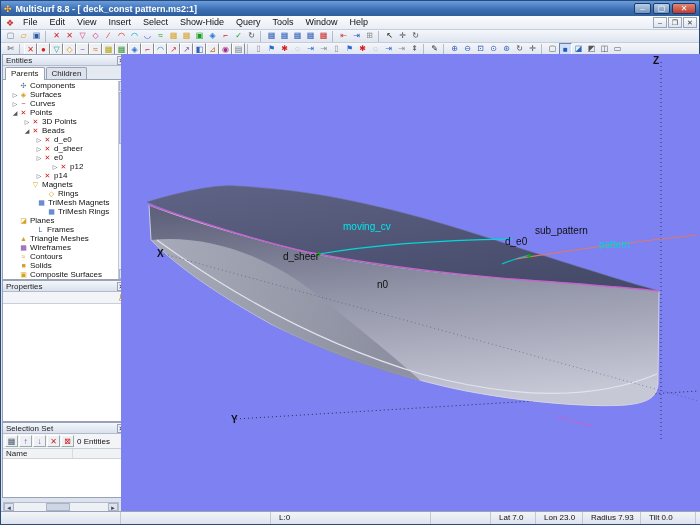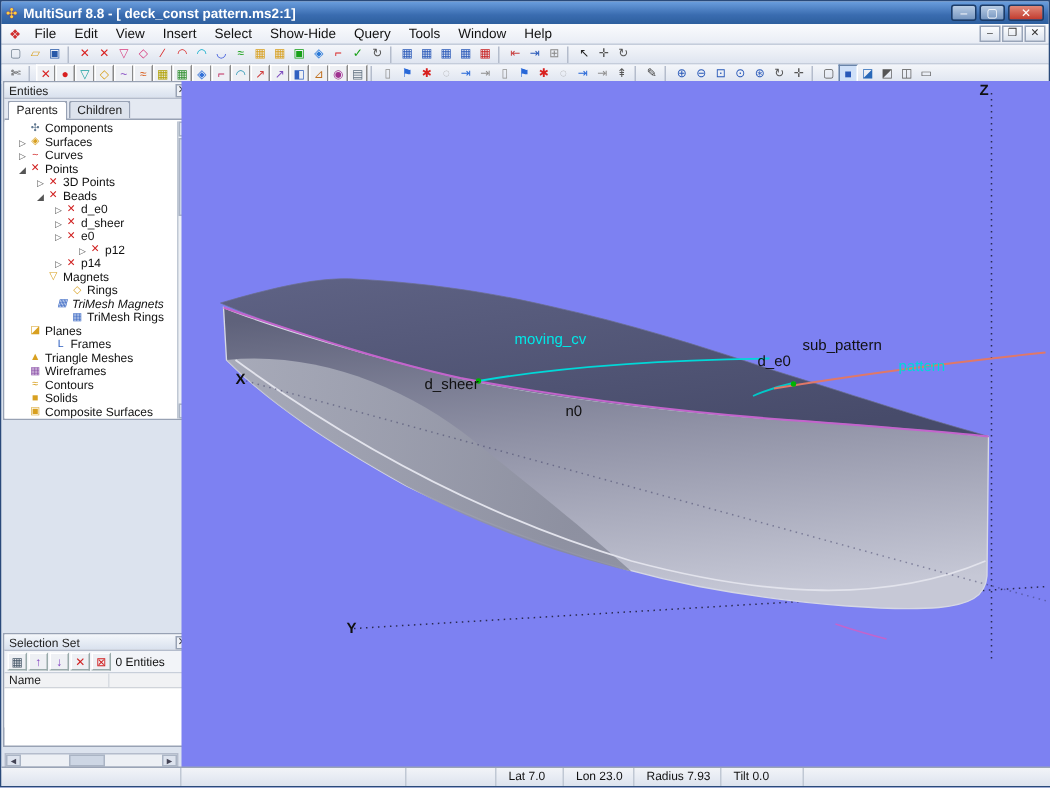--- a/index.html
+++ b/index.html
@@ -403,21 +403,21 @@
               <span class="tico" style="color: rgb(216, 160, 32);">▽</span>
               <span class="tlab">Magnets</span>
             </div>
 
             <div class="trow" style="padding-left: 36px;">
               <span class="texp"></span>
               <span class="tico" style="color: rgb(216, 160, 32);">◇</span>
               <span class="tlab">Rings</span>
             </div>
 
-            <div class="trow" style="padding-left: 26px; font-style: italic;">
+            <div class="trow" style="padding-left: 26px;">
               <span class="texp"></span>
               <span class="tico" style="color: rgb(48, 96, 192);">▦</span>
               <span class="tlab">TriMesh Magnets</span>
             </div>
 
             <div class="trow" style="padding-left: 36px;">
               <span class="texp"></span>
               <span class="tico" style="color: rgb(48, 96, 192);">▦</span>
               <span class="tlab">TriMesh Rings</span>
             </div>
@@ -465,20 +465,30 @@
             </div>
 
           </div>
         <div class="vscroll">
           <div class="arr">▲</div>
           <div class="thumb"></div>
           <div class="arr dn">▼</div>
         </div>
       </div>
 
+      <div class="panel" id="properties">
+        <div class="phead">
+          <span class="ptitle">Properties</span>
+          <span class="pclose">✕</span>
+        </div>
+        <div id="prop-tools">
+          <span class="tbi" style="color:#c8a000;">⚷</span>
+        </div>
+        <div style="height:115px;background:#fff;"></div>
+      </div>
 
       <div class="panel" id="selset">
         <div class="phead">
           <span class="ptitle">Selection Set</span>
           <span class="pclose">✕</span>
         </div>
         <div id="sel-tools">
 
             <span class="sbi" style="color: rgb(68, 85, 102);">▦</span>
 
@@ -545,39 +555,40 @@
       <div>
 
           <span class="vlabel" style="left: 532px; top: 2px; color: rgb(16, 16, 16); font-weight: 700;">Z</span>
 
           <span class="vlabel" style="left: 36px; top: 195px; color: rgb(16, 16, 16); font-weight: 700;">X</span>
 
           <span class="vlabel" style="left: 110px; top: 361px; color: rgb(16, 16, 16); font-weight: 700;">Y</span>
 
           <span class="vlabel" style="left: 162px; top: 198px; color: rgb(16, 16, 16); font-weight: 400;">d_sheer</span>
 
-          <span class="vlabel" style="left: 256px; top: 216px; color: rgb(16, 16, 16); font-weight: 400;">n0</span>
+          <span class="vlabel" style="left: 256px; top: 226px; color: rgb(16, 16, 16); font-weight: 400;">n0</span>
 
           <span class="vlabel" style="left: 222px; top: 168px; color: rgb(0, 232, 232); font-weight: 400;">moving_cv</span>
 
           <span class="vlabel" style="left: 384px; top: 183px; color: rgb(16, 16, 16); font-weight: 400;">d_e0</span>
 
           <span class="vlabel" style="left: 414px; top: 172px; color: rgb(16, 16, 16); font-weight: 400;">sub_pattern</span>
 
           <span class="vlabel" style="left: 478px; top: 186px; color: rgb(0, 216, 216); font-weight: 400;">pattern</span>
         </div>
     </div>
   </div>
 
   <div id="statusbar">
 
       <span class="sfield" style="width: 120px;"></span>
 
       <span class="sfield" style="width: 150px;"></span>
 
+      <span class="sfield" style="width: 160px;">L:0</span>
 
       <span class="sfield" style="width: 60px;"></span>
 
       <span class="sfield" style="width: 45px;">Lat 7.0</span>
 
       <span class="sfield" style="width: 47px;">Lon 23.0</span>
 
       <span class="sfield" style="width: 58px;">Radius 7.93</span>
 
       <span class="sfield" style="width: 55px;">Tilt 0.0</span>

